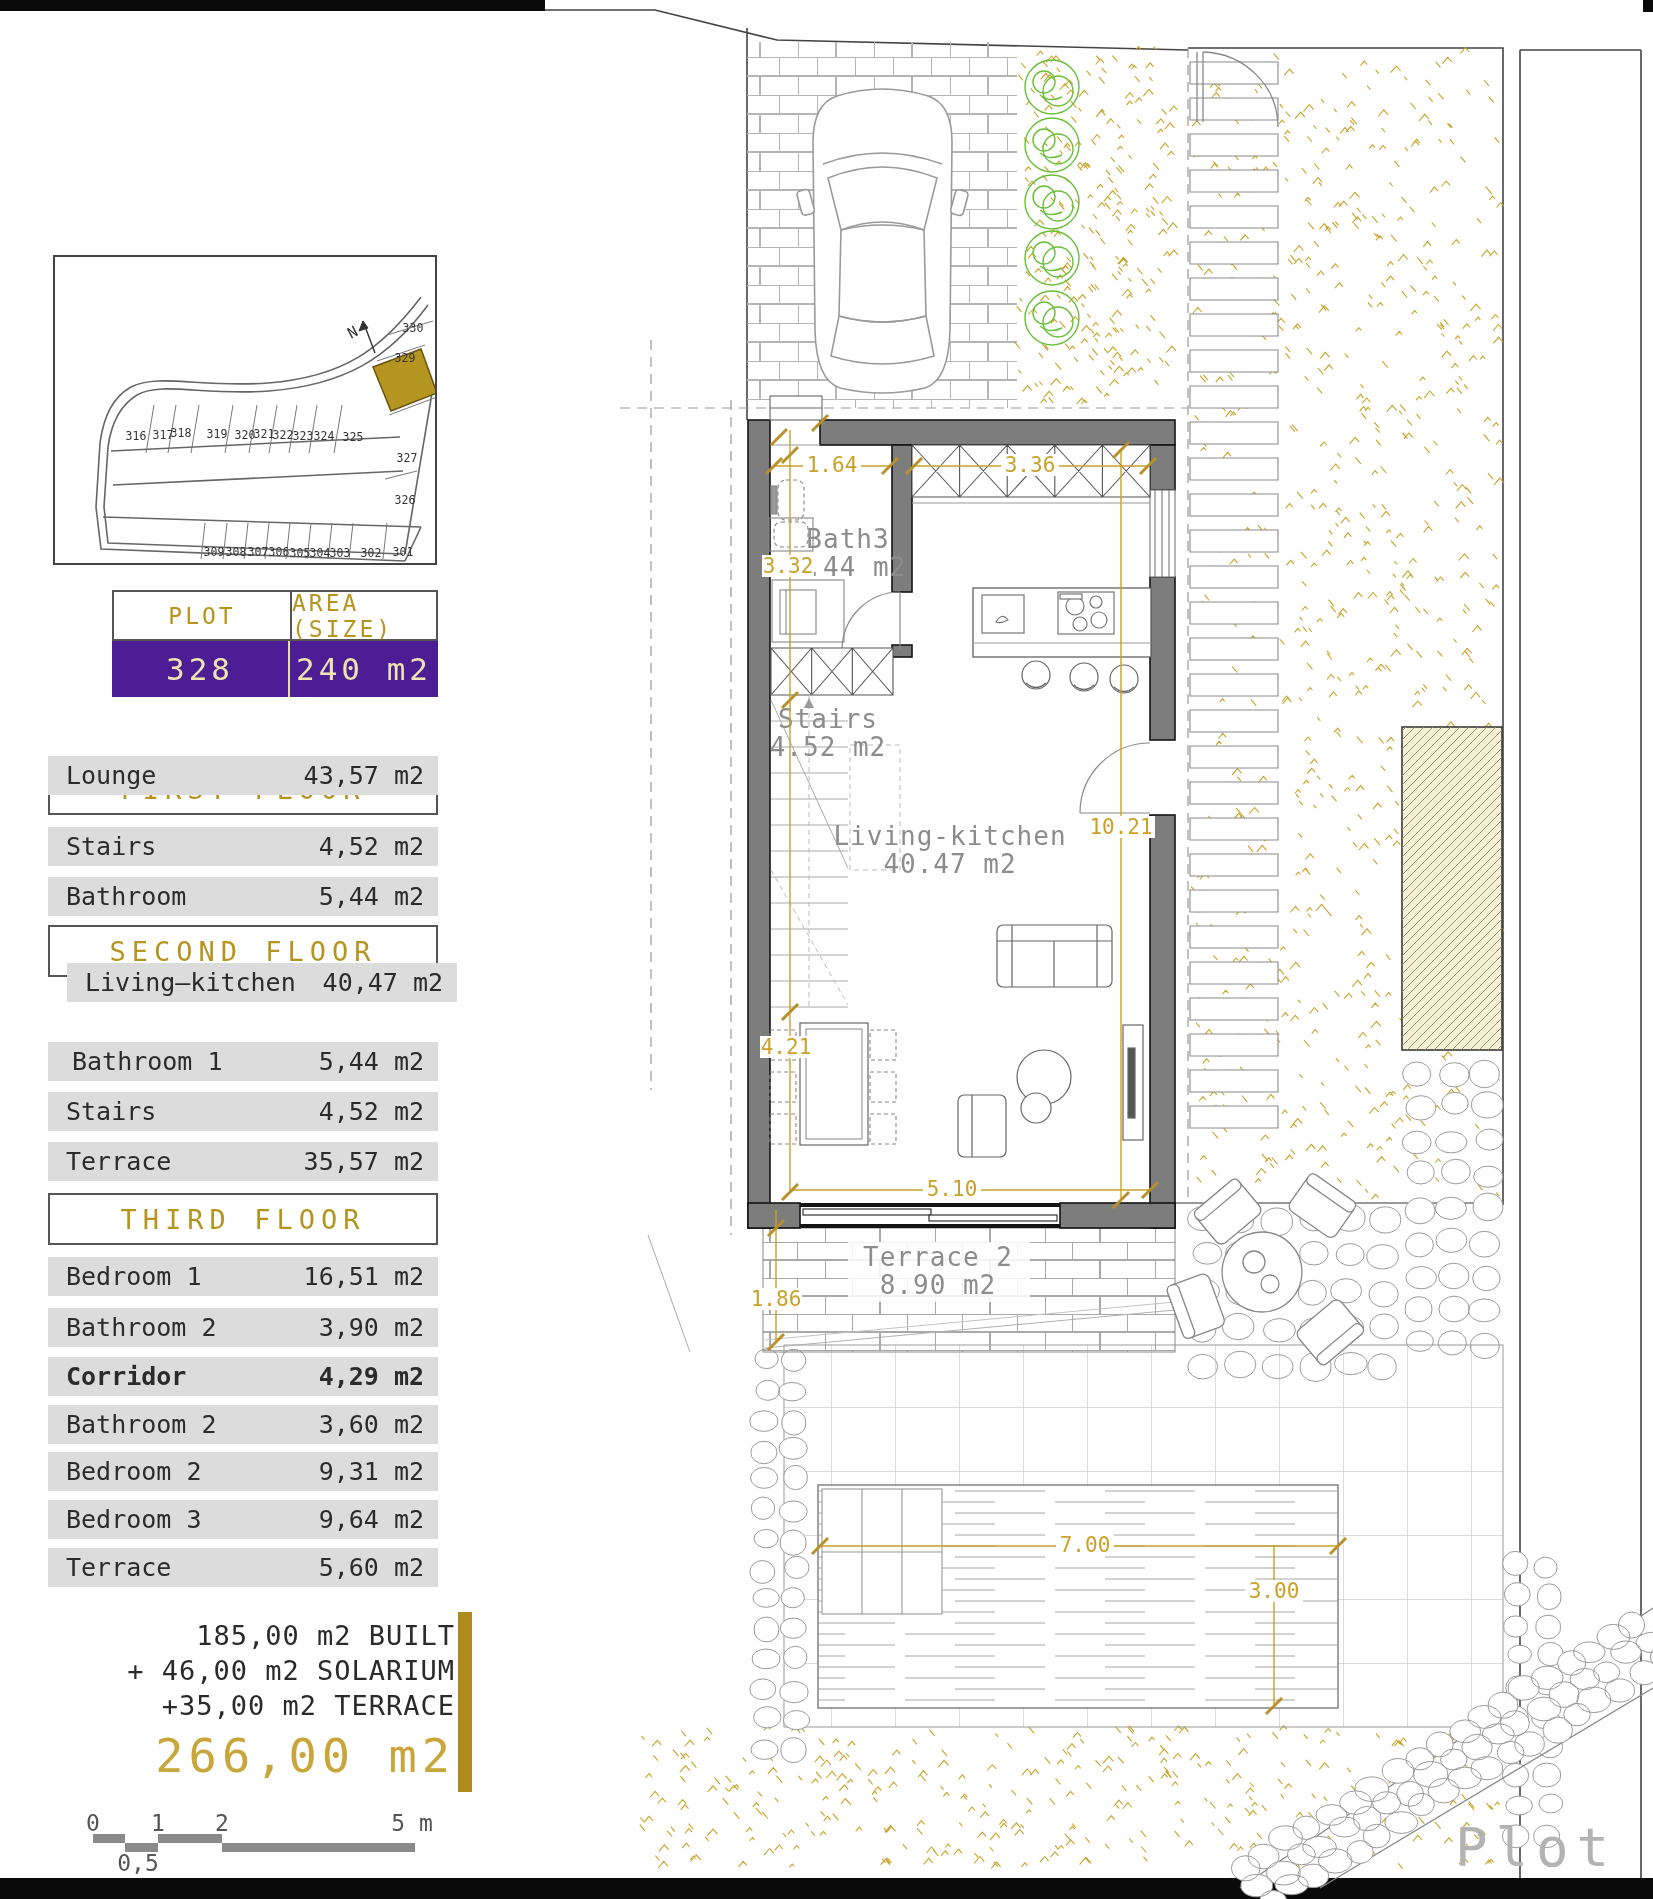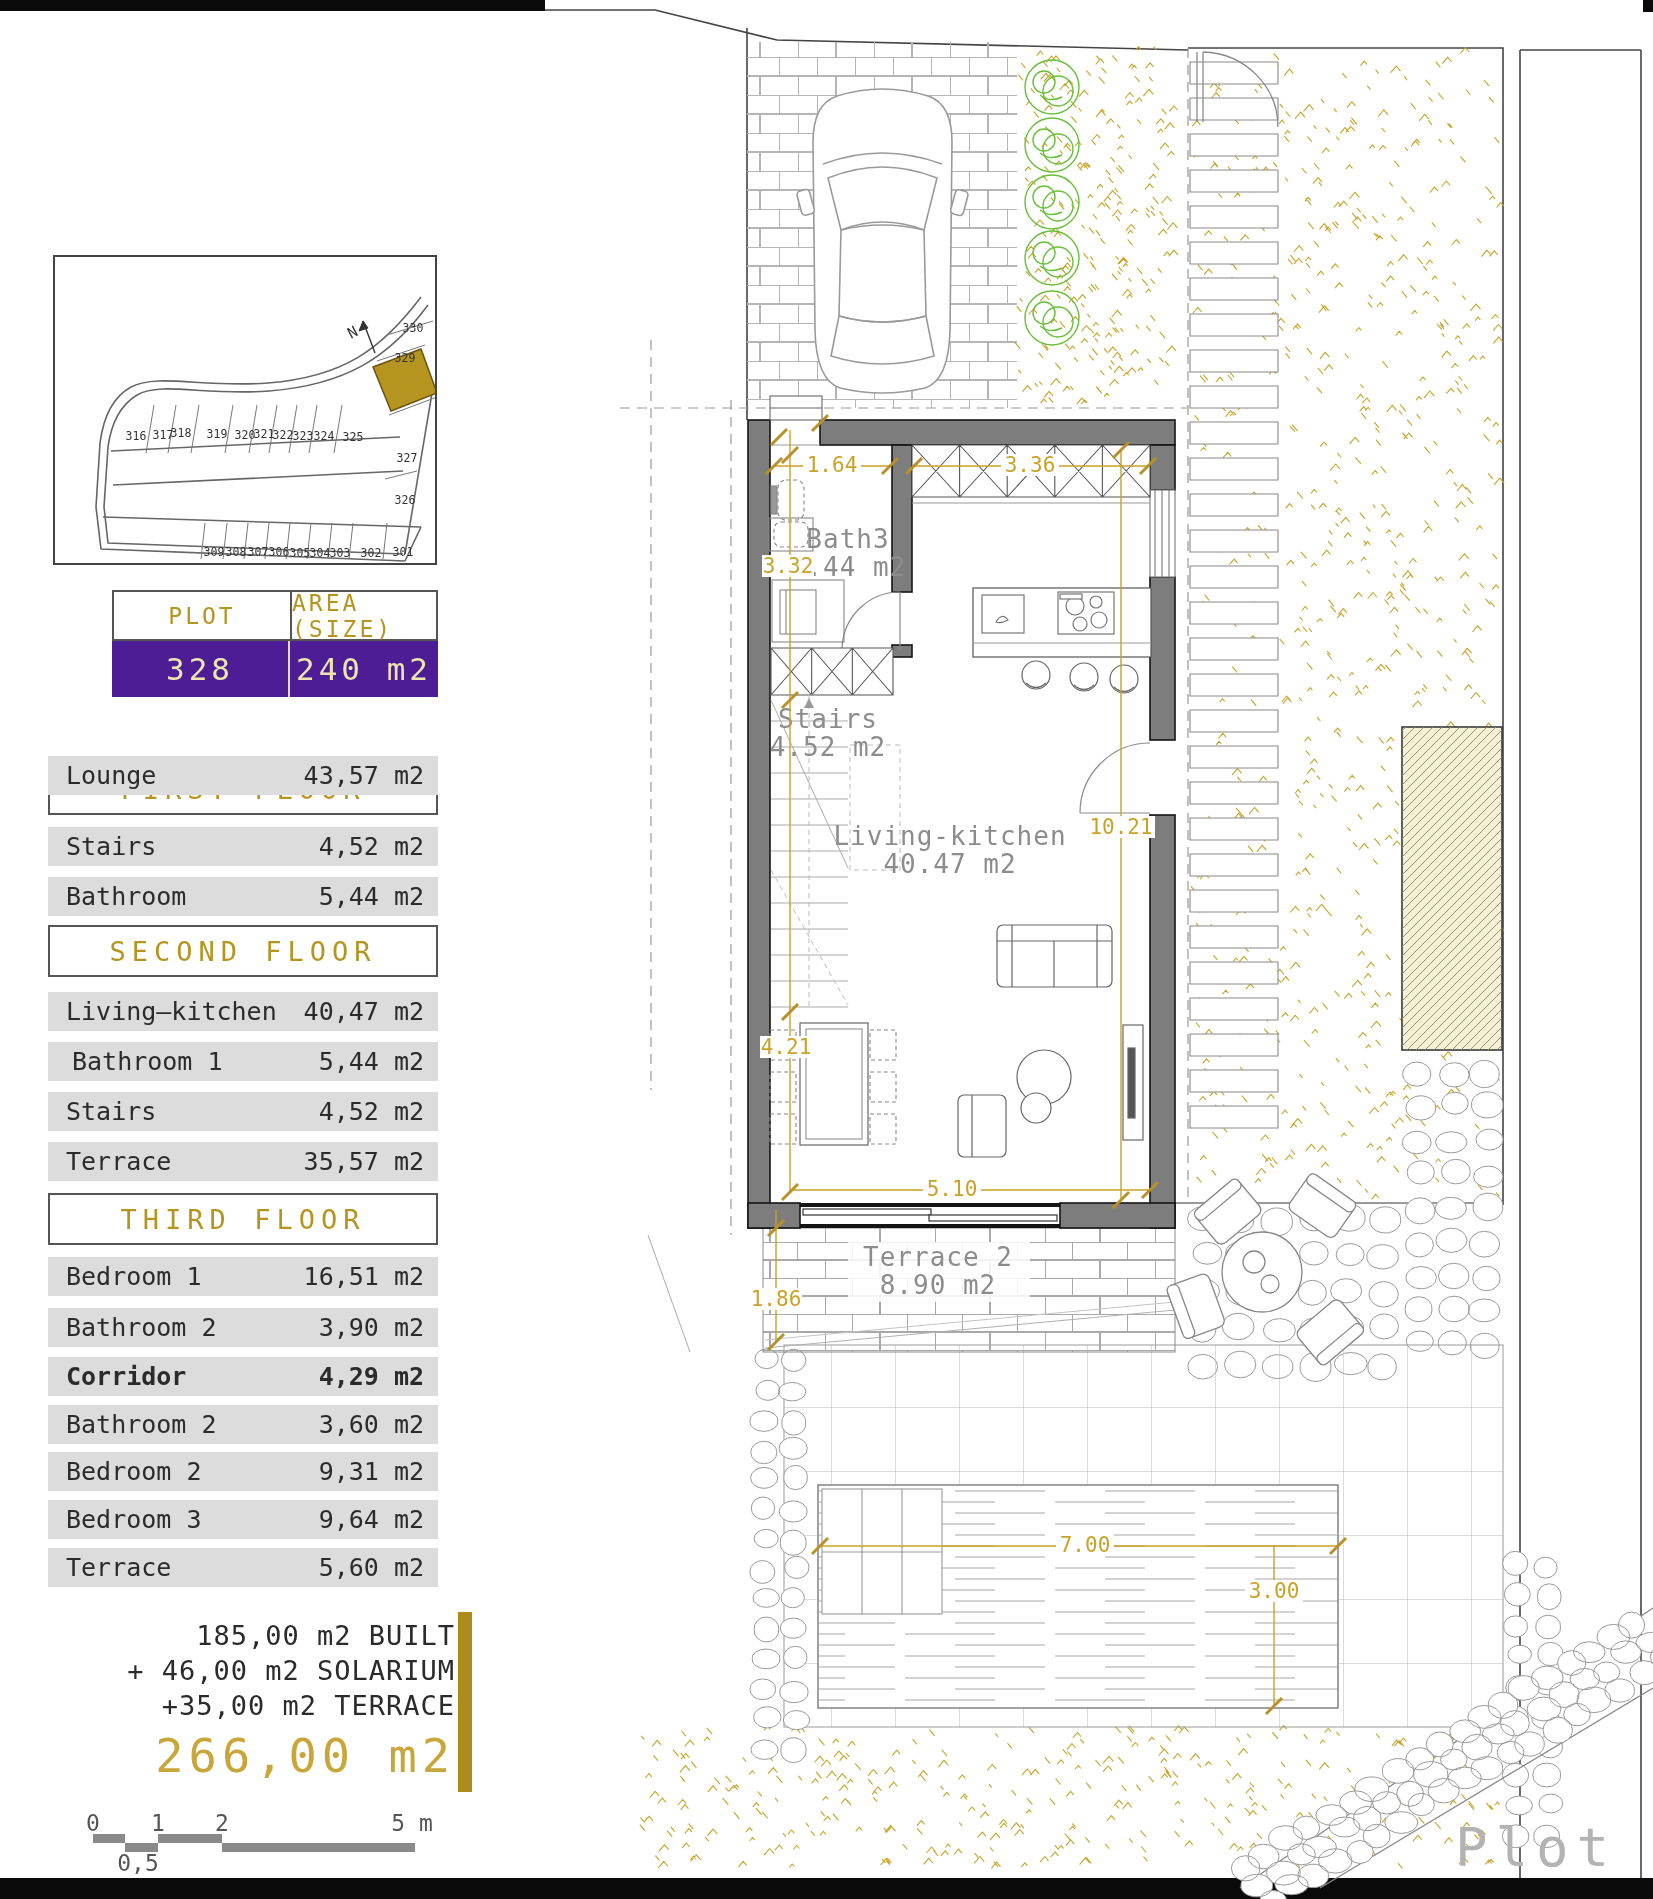--- a/index.html
+++ b/index.html
@@ -401,21 +401,21 @@
       </div>
       <div class="trow" style="top:827px;">
         <span>Stairs</span>
         <span class="val">4,52 m2</span>
       </div>
       <div class="trow" style="top:877px;">
         <span>Bathroom</span>
         <span class="val">5,44 m2</span>
       </div>
       <div class="sec-header" style="top:925px;">SECOND FLOOR</div>
-      <div class="trow" style="top:992px;">
+      <div class="trow" style="top:963px;margin-left:19px;">
         <span>Living–kitchen</span>
         <span class="val">40,47 m2</span>
       </div>
       <div class="trow" style="top:1042px;padding-left:24px;">
         <span>Bathroom 1</span>
         <span class="val">5,44 m2</span>
       </div>
       <div class="trow" style="top:1092px;">
         <span>Stairs</span>
         <span class="val">4,52 m2</span>

